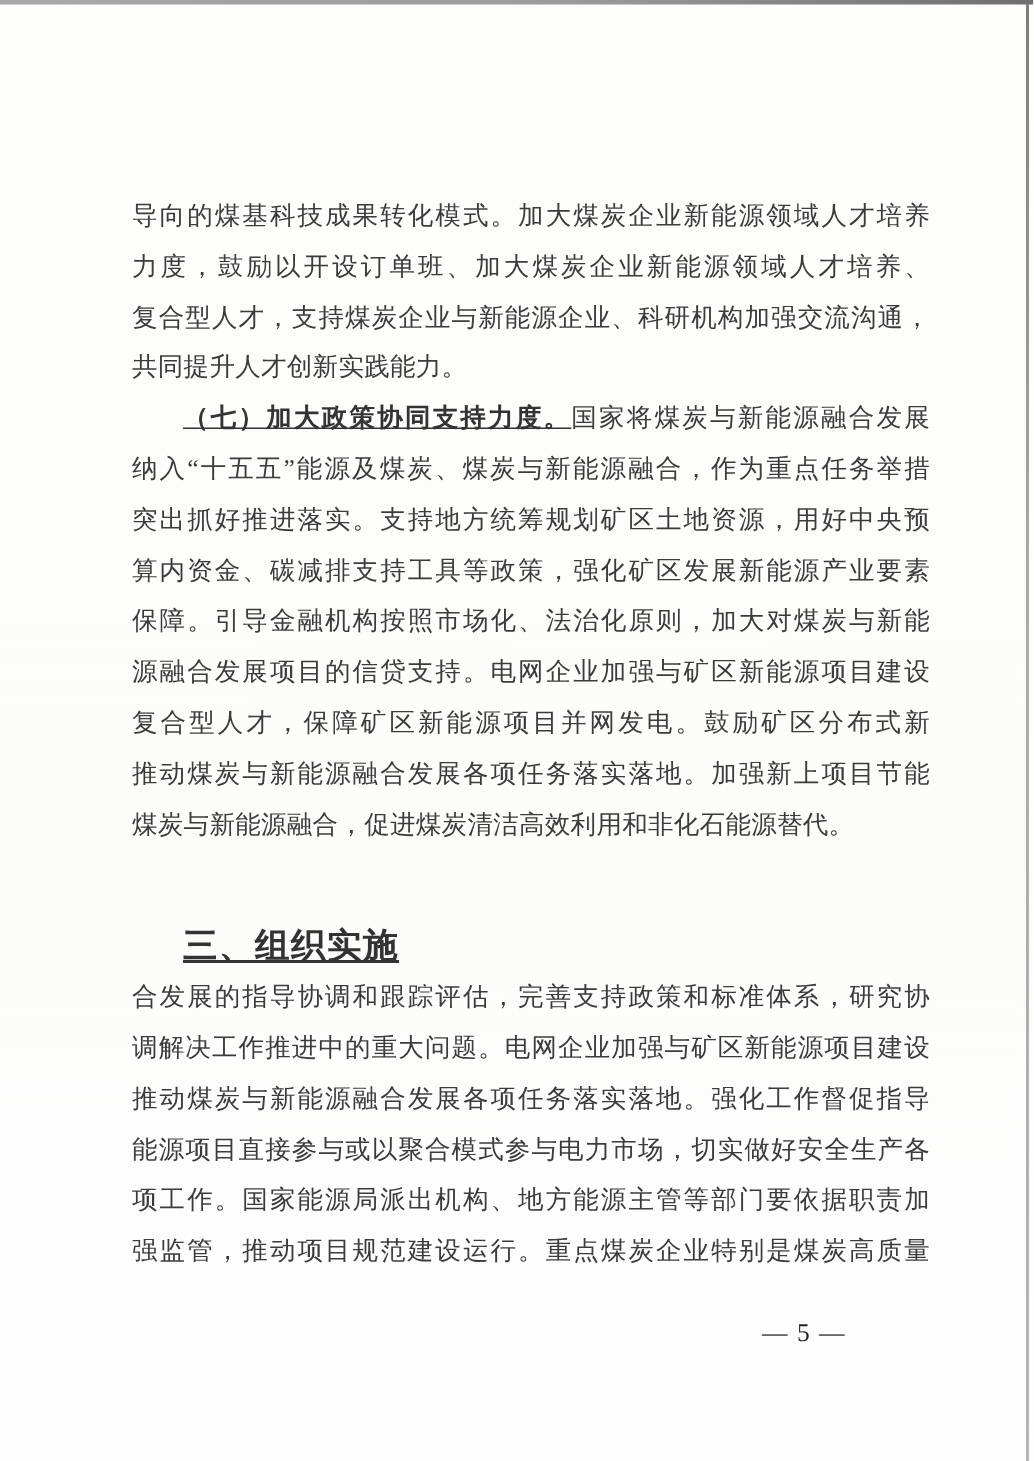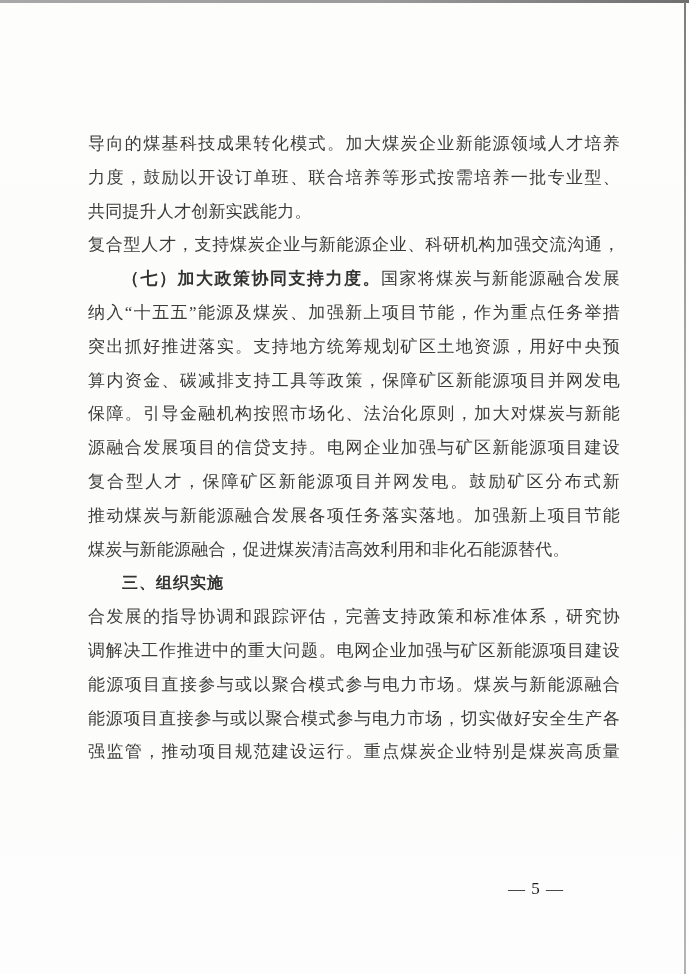--- a/index.html
+++ b/index.html
@@ -46,27 +46,29 @@
   .line.justify {
     white-space: normal;
     text-align-last: justify;
   }
   .line.indent {
     padding-left: 34px;
   }
   .line .bold {
     font-weight: 700;
     color: #333333;
+    text-decoration: underline;
   }
   .line.heading {
     font-family: "Liberation Sans", sans-serif;
     font-weight: 700;
-    font-size: 16px;
+    font-size: 23px;
     color: #303030;
     letter-spacing: 1px;
+    margin-top: 48px;
   }
   .page-number {
     position: absolute;
     left: 478px;
     top: 876px;
     width: 116px;
     height: 26px;
     line-height: 26px;
     text-align: center;
     font-size: 17px;
@@ -76,33 +78,34 @@
   }
 </style>
 </head>
 <body>
 
 <div class="page">
   <div class="scan-edge-top"></div>
   <div class="scan-edge-right"></div>
   <div class="text-block" id="text-block">
       <div class="line justify"><span class="">导向的煤基科技成果转化模式。加大煤炭企业新能源领域人才培养</span></div>
-      <div class="line justify"><span class="">力度，鼓励以开设订单班、联合培养等形式按需培养一批专业型、</span></div>
+      <div class="line justify"><span class="">力度，鼓励以开设订单班、加大煤炭企业新能源领域人才培养、</span></div>
+      <div class="line justify"><span class="">复合型人才，支持煤炭企业与新能源企业、科研机构加强交流沟通，</span></div>
       <div class="line"><span class="">共同提升人才创新实践能力。</span></div>
-      <div class="line justify"><span class="">复合型人才，支持煤炭企业与新能源企业、科研机构加强交流沟通，</span></div>
       <div class="line justify indent"><span class="bold">（七）加大政策协同支持力度。</span><span class="">国家将煤炭与新能源融合发展</span></div>
-      <div class="line justify"><span class="">纳入“十五五”能源及煤炭、加强新上项目节能，作为重点任务举措</span></div>
+      <div class="line justify"><span class="">纳入“十五五”能源及煤炭、煤炭与新能源融合，作为重点任务举措</span></div>
       <div class="line justify"><span class="">突出抓好推进落实。支持地方统筹规划矿区土地资源，用好中央预</span></div>
-      <div class="line justify"><span class="">算内资金、碳减排支持工具等政策，保障矿区新能源项目并网发电</span></div>
+      <div class="line justify"><span class="">算内资金、碳减排支持工具等政策，强化矿区发展新能源产业要素</span></div>
       <div class="line justify"><span class="">保障。引导金融机构按照市场化、法治化原则，加大对煤炭与新能</span></div>
       <div class="line justify"><span class="">源融合发展项目的信贷支持。电网企业加强与矿区新能源项目建设</span></div>
       <div class="line justify"><span class="">复合型人才，保障矿区新能源项目并网发电。鼓励矿区分布式新</span></div>
       <div class="line justify"><span class="">推动煤炭与新能源融合发展各项任务落实落地。加强新上项目节能</span></div>
       <div class="line"><span class="">煤炭与新能源融合，促进煤炭清洁高效利用和非化石能源替代。</span></div>
       <div class="line indent heading"><span class="bold">三、组织实施</span></div>
       <div class="line justify"><span class="">合发展的指导协调和跟踪评估，完善支持政策和标准体系，研究协</span></div>
       <div class="line justify"><span class="">调解决工作推进中的重大问题。电网企业加强与矿区新能源项目建设</span></div>
-      <div class="line justify"><span class="">能源项目直接参与或以聚合模式参与电力市场。煤炭与新能源融合</span></div>
+      <div class="line justify"><span class="">推动煤炭与新能源融合发展各项任务落实落地。强化工作督促指导</span></div>
       <div class="line justify"><span class="">能源项目直接参与或以聚合模式参与电力市场，切实做好安全生产各</span></div>
+      <div class="line justify"><span class="">项工作。国家能源局派出机构、地方能源主管等部门要依据职责加</span></div>
       <div class="line justify"><span class="">强监管，推动项目规范建设运行。重点煤炭企业特别是煤炭高质量</span></div>
     </div>
   <div class="page-number">— 5 —</div>
 </div>
 
 </body></html>

